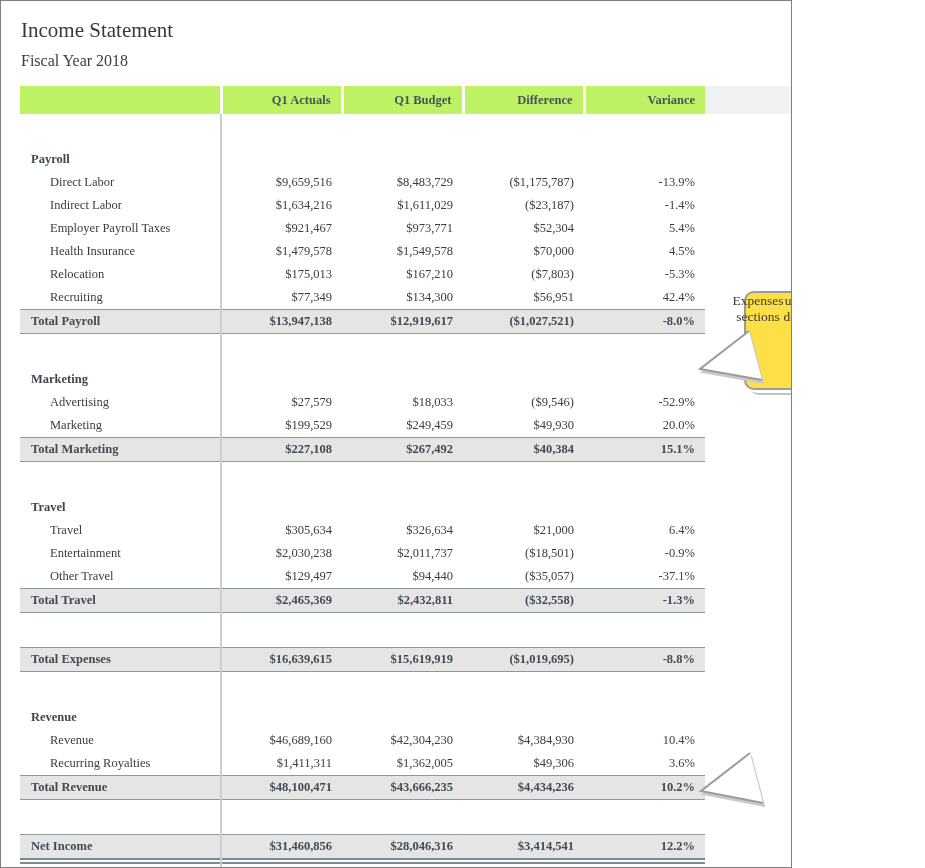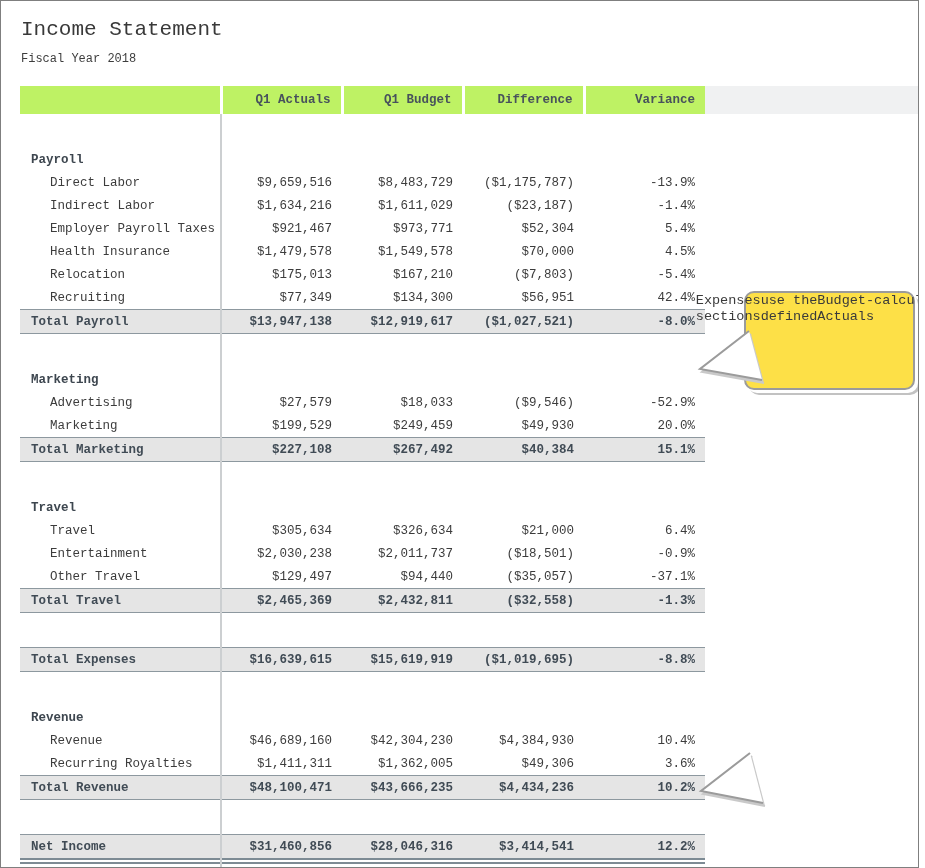--- a/index.html
+++ b/index.html
@@ -1,22 +1,22 @@
 <!DOCTYPE html>
 <html><head>
 <meta charset="utf-8">
 <style>
   html,body { margin:0; padding:0; background:#ffffff; }
   .page {
-    position:relative; width:919px; height:868px; box-sizing:border-box;
+    position:relative; width:792px; height:868px; box-sizing:border-box;
     background:#ffffff; border:1px solid #7f7f7f; overflow:hidden;
-    font-family:Liberation Mono, monospace;
+    font-family:Liberation Serif, serif;
   }
   .title { position:absolute; left:20px; top:17px; font-size:21px; font-weight:normal; color:#393939; }
-  .subtitle { position:absolute; left:20px; top:51px; font-size:12px; color:#3d3d3d; }
+  .subtitle { position:absolute; left:20px; top:51px; font-size:16px; color:#3d3d3d; }
 
   .header-ext { position:absolute; left:704px; top:85px; width:220px; height:28px; background:#f0f1f2; }
   .vline { position:absolute; left:219px; top:113px; width:2px; height:754px; background:#cccfd1; z-index:1; }
 
   table.report {
     position:absolute; left:19px; top:85px; width:685px;
     border-collapse:collapse; table-layout:fixed;
     font-size:12.5px; color:#3c3c3c; z-index:0;
   }
   table.report col.c-label { width:201px; }
@@ -116,21 +116,21 @@
         <td class="val">$1,479,578</td>
         <td class="val">$1,549,578</td>
         <td class="val">$70,000</td>
         <td class="val">4.5%</td>
       </tr>
       <tr class="item">
         <td class="label">Relocation</td>
         <td class="val">$175,013</td>
         <td class="val">$167,210</td>
         <td class="val">($7,803)</td>
-        <td class="val">-5.4%</td>
+        <td class="val">-5.3%</td>
       </tr>
       <tr class="item">
         <td class="label">Recruiting</td>
         <td class="val">$77,349</td>
         <td class="val">$134,300</td>
         <td class="val">$56,951</td>
         <td class="val">42.4%</td>
       </tr>
       <tr class="total">
         <td class="label">Total Payroll</td>

